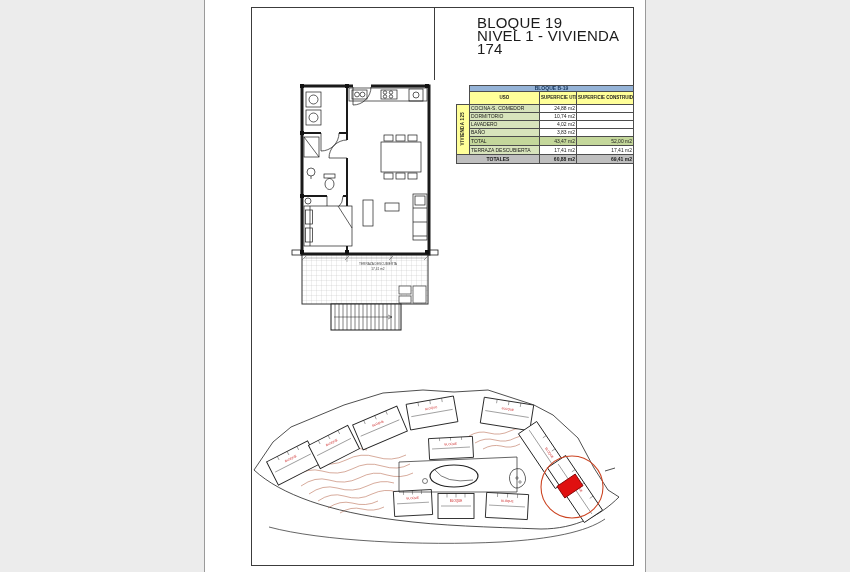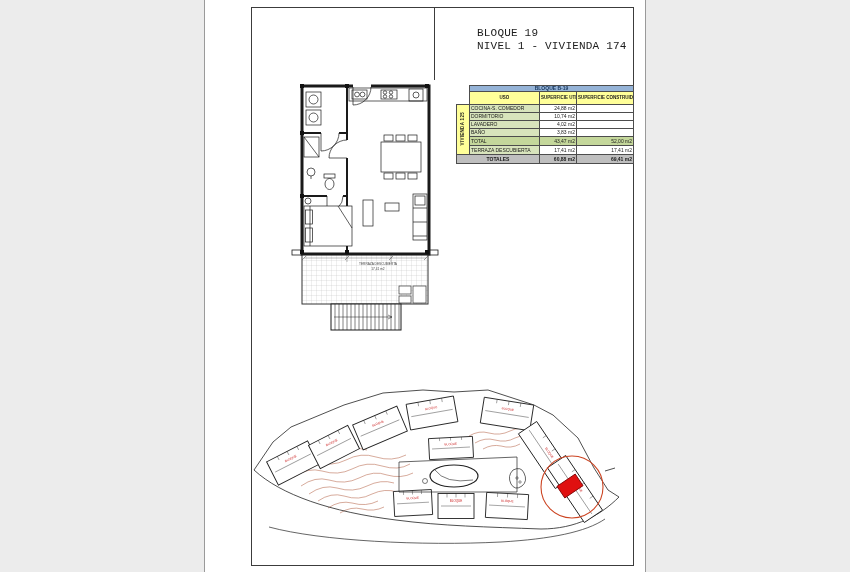--- a/index.html
+++ b/index.html
@@ -2,21 +2,21 @@
 <html><head>
 <meta charset="utf-8">
 <style>
   html,body{margin:0;padding:0;}
   body{width:850px;height:572px;background:#ececec;position:relative;overflow:hidden;
        font-family:"Liberation Sans",sans-serif;color:#222;}
   .page{position:absolute;left:204px;top:0;width:440px;height:572px;background:#fff;
         border-left:1px solid #9a9a9a;border-right:1px solid #9a9a9a;}
   .frame{position:absolute;left:46px;top:7px;width:383px;height:559px;border:1px solid #3c3c3c;box-sizing:border-box;}
   .titlebox-line{position:absolute;left:229px;top:7px;width:0;height:73px;border-left:1px solid #3c3c3c;}
-  .title{position:absolute;left:272px;top:27px;font-size:11px;line-height:13px;color:#1c1c1c;letter-spacing:.2px;font-family:Liberation Mono, monospace;}
+  .title{position:absolute;left:272px;top:16px;font-size:15px;line-height:13px;color:#1c1c1c;letter-spacing:.2px;}
   .plan-svg{position:absolute;left:46px;top:7px;z-index:1;}
   
   .area-table{position:absolute;left:251px;top:85px;z-index:2;border-collapse:collapse;table-layout:fixed;width:177px;
               font-size:5px;line-height:1.05;color:#1a1a1a;}
   .area-table td{border:1px solid #4d4d4d;padding:0 1px;overflow:hidden;white-space:nowrap;}
   .area-table td.nb{border:none;background:transparent;}
   .h6{height:6px}.h13{height:13px}.h8{height:8px}.h9{height:9px}
   .blue{background:#95b3d7;text-align:center;font-weight:bold;color:#17375e;}
   .yel{background:#ffff99;text-align:center;font-weight:bold;font-size:4.5px;white-space:normal;}
   .grn{background:#d8e4bc;}

